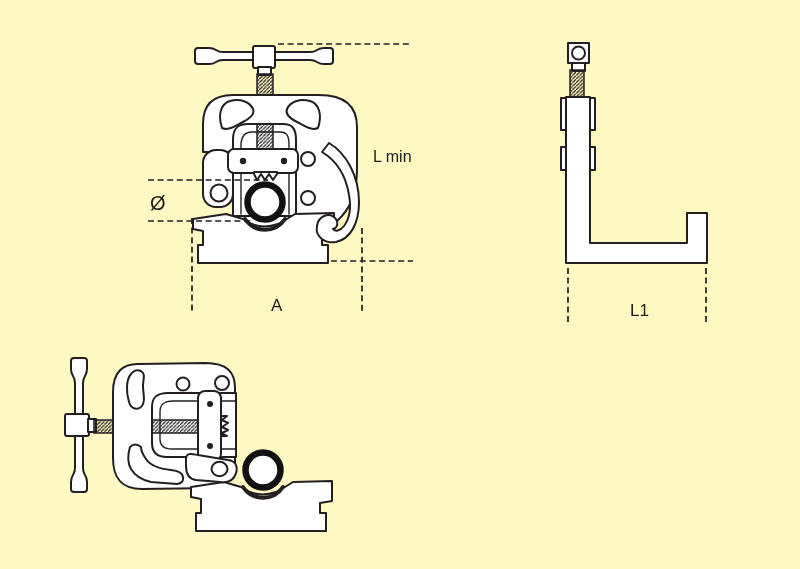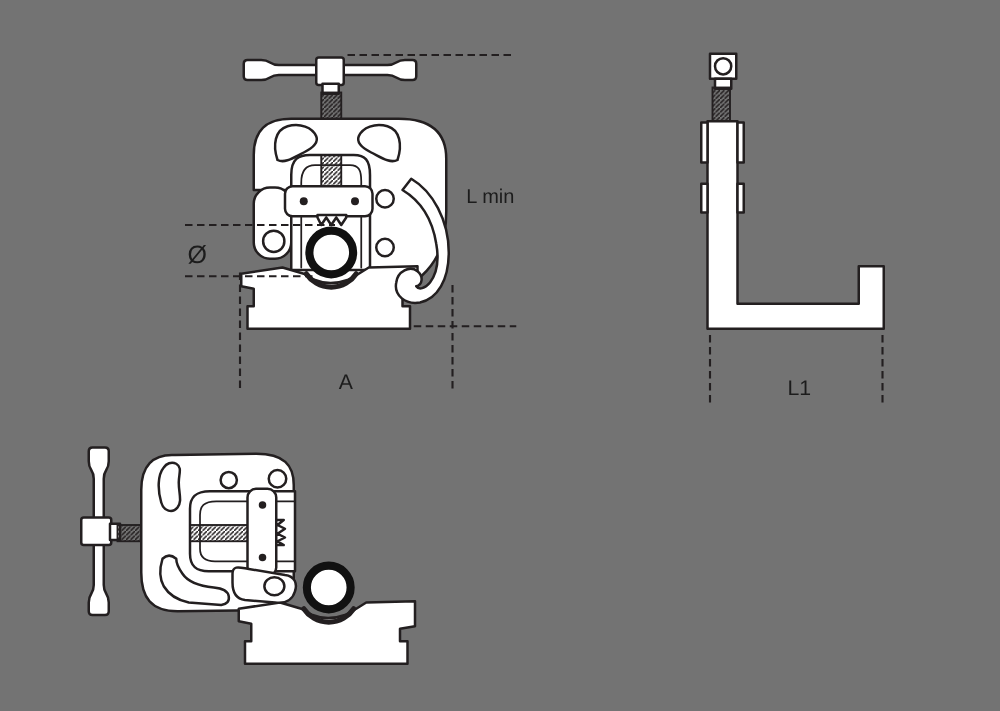--- a/index.html
+++ b/index.html
@@ -1,16 +1,16 @@
 <!DOCTYPE html>
 <html><head>
 <meta charset="utf-8">
 <style>
   html,body{margin:0;padding:0;background:#ffffff;}
-  .canvas{position:relative;width:800px;height:569px;background:#737373;overflow:hidden;}
+  .canvas{position:relative;width:800px;height:569px;background:#fef9c3;overflow:hidden;}
   svg{display:block;}
   .ln{stroke:#231f20;fill:#ffffff;stroke-width:2;stroke-linejoin:round;stroke-linecap:round;}
   .thin{stroke:#231f20;fill:none;stroke-width:1.4;stroke-linejoin:round;stroke-linecap:round;}
   .hatch{stroke:#231f20;fill:url(#thr);stroke-width:1.5;}
   .dash{stroke:#231f20;fill:none;stroke-width:1.7;stroke-dasharray:6 3.6;stroke-linecap:butt;}
   .dot{fill:#231f20;stroke:none;}
   .pipe{stroke:#111111;fill:#ffffff;stroke-width:6.5;}
   .lbl{font-family:"Liberation Sans", sans-serif;fill:#1c1c1c;}
 </style>
 </head>

